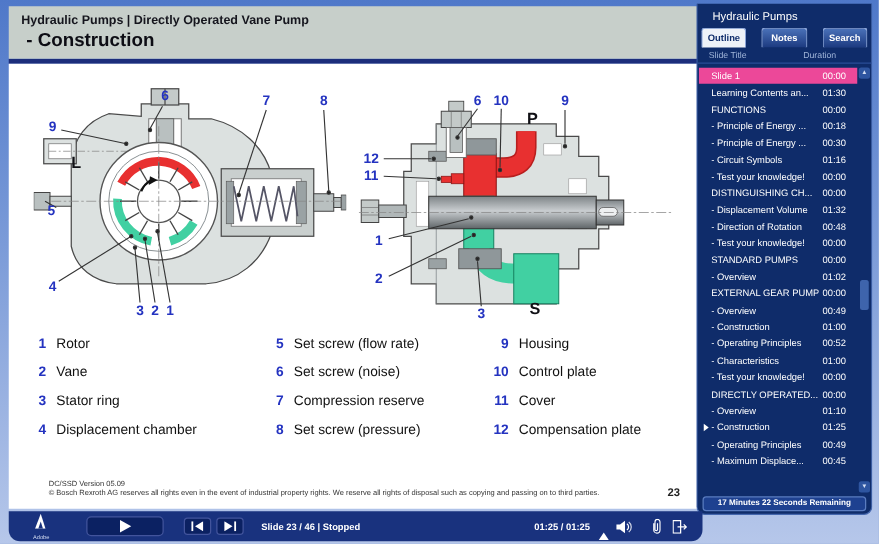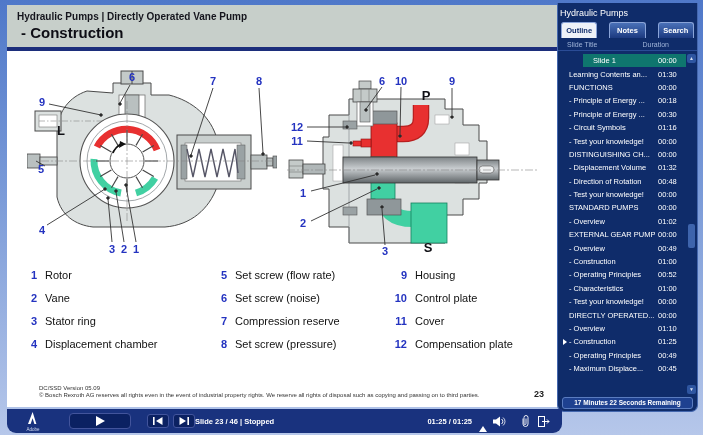--- a/index.html
+++ b/index.html
@@ -31,30 +31,30 @@
   .legend-num{width:16px;text-align:right;color:#2433c0;font-weight:bold;font-size:11px;}
   .legend-label{margin-left:8px;color:#111;font-size:11px;white-space:nowrap;}
 
   .slide-footer{position:absolute;left:32px;right:16px;bottom:8px;display:flex;align-items:flex-end;}
   .foot-left{flex:1;font-size:6px;line-height:7px;color:#333;white-space:nowrap;}
   .page-num{font-size:9px;color:#222;font-weight:bold;margin-left:25px;}
 
   
   .sidebar{position:absolute;left:557px;top:3px;width:141px;height:409px;background:#0f2c6a;
     border:1px solid #4467ae;border-top:none;border-radius:0 0 7px 7px;}
-  .sb-title{color:#fff;font-size:9px;padding:5px 0 4px 2px;}
+  .sb-title{color:#fff;font-size:9px;padding:5px 0 4px 12px;}
   .sb-tabs{display:flex;gap:12px;padding:0 3px;height:16px;}
   .tab{flex:1;display:flex;align-items:center;justify-content:center;font-size:7.5px;font-weight:bold;color:#fff;
     background:linear-gradient(#4a71b8,#1c3a80);border:1px solid #8aa4d8;border-bottom:none;border-radius:3px 3px 0 0;cursor:pointer;}
   .tab.active{background:#eef2f8;color:#0f2c6a;}
   .sb-cols{display:flex;justify-content:space-between;padding:3px 28px 2px 9px;color:#9fb4d8;font-size:7px;
     border-bottom:1px solid #2a4c96;}
   .sb-list{position:absolute;top:51px;left:1px;right:11px;bottom:17px;overflow:hidden;}
   .sb-row{display:flex;align-items:center;height:13.4px;padding:0 2px 0 4px;color:#fff;font-size:7.5px;white-space:nowrap;cursor:pointer;}
-  .sb-row.sel{background:#0f766e;margin-left:24px;}
+  .sb-row.sel{background:#ec4899;}
   .marker{flex:0 0 6px;}
   .sb-row.cur .marker::before{content:"";display:block;width:0;height:0;
     border-left:4px solid #fff;border-top:3px solid transparent;border-bottom:3px solid transparent;}
   .rt{flex:1;overflow:hidden;}
   .rd{flex:0 0 26px;margin-left:3px;}
   .sb-scroll{position:absolute;top:51px;right:1px;width:9px;bottom:17px;}
   .sb-arrow{position:absolute;left:0;width:9px;height:9px;background:#2e55a0;color:#d5dff2;font-size:5px;
     line-height:9px;text-align:center;border-radius:2px;cursor:pointer;}
   .sb-arrow.up{top:0;}.sb-arrow.down{bottom:0;}
   .sb-thumb{position:absolute;left:1px;top:50%;width:7px;height:24px;background:#3e64ac;border-radius:2px;cursor:pointer;}
@@ -65,21 +65,21 @@
   .player{position:absolute;left:7px;top:409px;width:555px;height:24px;background:#19327e;
     border-radius:0 0 9px 9px;display:flex;align-items:center;color:#fff;}
   .adobe{margin-left:16px;width:20px;text-align:center;}
   .adobe-label{font-size:4.5px;color:#cfd9ef;margin-top:-1px;}
   .play-btn{width:62px;height:16px;margin-left:26px;background:#0b2162;border:1px solid #42549c;border-radius:4px;
     display:flex;align-items:center;justify-content:center;cursor:pointer;}
   .play-tri{width:0;height:0;border-left:9px solid #fff;border-top:5px solid transparent;border-bottom:5px solid transparent;}
   .step-btns{display:flex;gap:4px;margin-left:16px;}
   .step-btn{width:22px;height:14px;background:#0b2162;border:1px solid #42549c;border-radius:3px;
     display:flex;align-items:center;justify-content:center;cursor:pointer;}
-  .p-status{font-size:7.5px;font-weight:bold;white-space:nowrap;}
+  .p-status{margin-left:14px;font-size:7.5px;font-weight:bold;white-space:nowrap;}
   .p-time{margin-left:auto;font-size:7.5px;font-weight:bold;white-space:nowrap;}
   .vol-marker{width:0;height:0;border-left:4px solid transparent;border-right:4px solid transparent;
     border-bottom:6px solid #fff;align-self:flex-end;margin:0 3px 1px 7px;}
   .pb-icon{display:flex;align-items:center;justify-content:center;cursor:pointer;}
   .spk{margin-left:3px;}
   .clip{margin-left:14px;}
   .exit{margin-left:8px;margin-right:12px;}
 </style>
 </head>
 <body>

